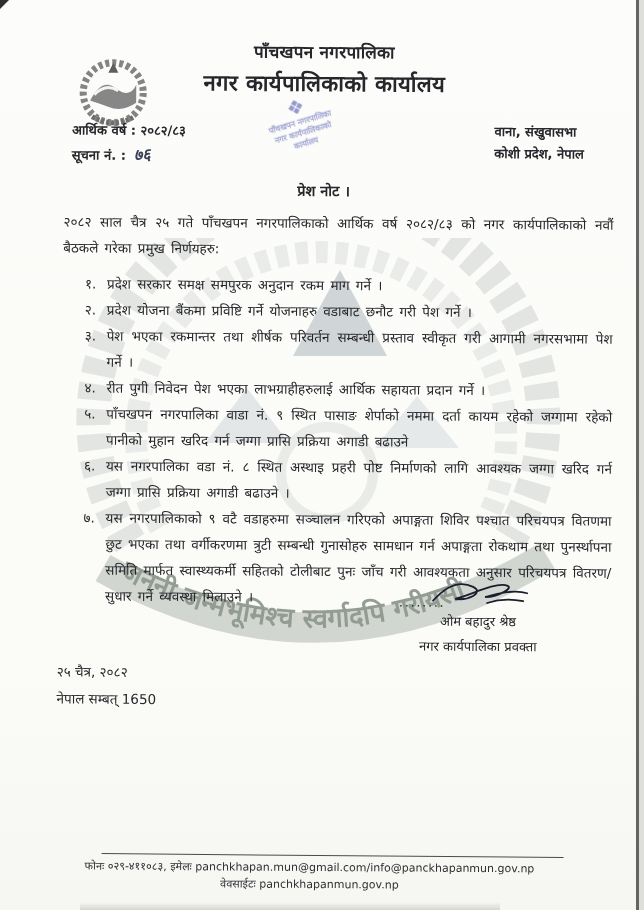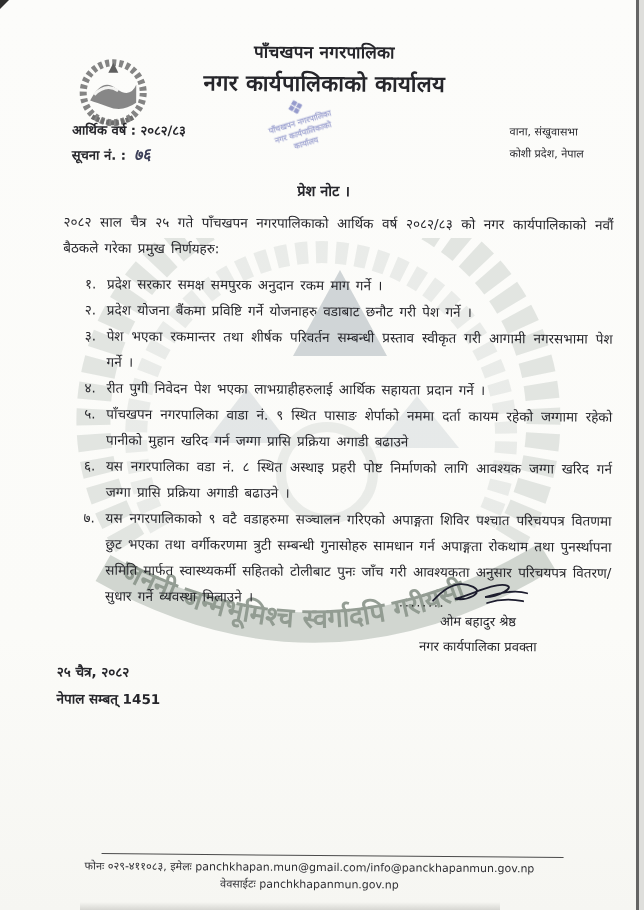--- a/index.html
+++ b/index.html
@@ -31,37 +31,37 @@
     position:absolute;left:243px;top:96px;width:120px;height:86px;
     transform:rotate(-17deg);color:#8a90c8;opacity:.8;filter:blur(.3px);
     text-align:center;font-size:8px;line-height:11px;font-weight:bold;
   }
   .stamp .stamp-mark{font-size:20px;line-height:20px;color:#7d84c2;}
   .meta-left{position:absolute;left:70px;top:120px;font-size:13px;font-weight:600;line-height:24px;}
   .notice-value{
     display:inline-block;font-family:"DejaVu Serif",serif;font-style:italic;font-weight:bold;
     font-size:16px;color:#3c3f58;transform:rotate(-4deg);margin-left:3px;
   }
-  .meta-right{position:absolute;right:62px;top:120px;font-size:11px;font-weight:400;line-height:22px;text-align:left;}
+  .meta-right{position:absolute;right:62px;top:120px;font-size:13px;font-weight:700;line-height:22px;text-align:left;}
   
   .title{position:absolute;left:0;right:0;top:180px;text-align:center;font-size:14.5px;font-weight:bold;}
   .title span{text-underline-offset:3px;}
   .body-block{position:absolute;left:62px;right:32px;top:210px;font-size:13.5px;line-height:26px;word-spacing:2px;}
   .intro{text-align:justify;margin:0 0 10px 0;}
   ol.decisions{list-style:none;margin:0;padding:0 0 0 22px;}
   ol.decisions li{display:flex;margin:0;}
   ol.decisions .num{flex:0 0 22px;}
   ol.decisions .txt{flex:1;text-align:justify;}
   
   .sig-block{position:absolute;right:80px;top:578px;width:170px;text-align:center;font-size:13px;line-height:25px;}
   .sig-scribble{position:relative;height:30px;}
   .sig-dots{position:absolute;left:6px;top:12px;letter-spacing:2px;font-size:12px;color:#222;}
   .sig-svg{position:absolute;left:34px;top:-4px;}
   
-  .date-block{position:absolute;left:58px;top:660px;font-size:13.5px;line-height:27px;font-weight:bold;}
+  .date-block{position:absolute;left:58px;top:660px;font-size:13.5px;line-height:27px;}
   
   .footer-rule{position:absolute;left:104px;top:855px;width:462px;height:1px;background:#4b4b4b;transform:rotate(.15deg);}
   .footer{position:absolute;left:40px;right:60px;top:859px;text-align:center;font-size:11px;line-height:17px;color:#2e2e33;}
 </style>
 </head>
 <body>
 
 <div class="page">
 
   <svg class="watermark" viewBox="0 0 545 445">
@@ -154,21 +154,21 @@
         <svg class="sig-svg" width="110" height="34" viewBox="0 0 110 34">
           <path d="M 6,26 C 20,10 34,6 46,12 C 58,18 40,26 28,24 C 44,20 66,8 78,10 C 90,12 70,22 58,22 C 72,18 88,14 100,18 M 60,28 C 72,24 86,24 96,26" fill="none" stroke="#1d1d2e" stroke-width="1.8" stroke-linecap="round"></path>
         </svg>
       </div>
       <div>ओम बहादुर श्रेष्ठ</div>
       <div>नगर कार्यपालिका प्रवक्ता</div>
     </div>
 
     <div class="date-block">
       <div>२५ चैत्र, २०८२</div>
-      <div>नेपाल सम्बत् 1451</div>
+      <div>नेपाल सम्बत् 1650</div>
     </div>
 
     <div class="footer-rule"></div>
     <div class="footer">
       <div>फोनः ०२९-४११०८३, इमेलः panchkhapan.mun@gmail.com/info@panckhapanmun.gov.np</div>
       <div>वेवसाईटः panchkhapanmun.gov.np</div>
     </div>
 
   </div>
 

